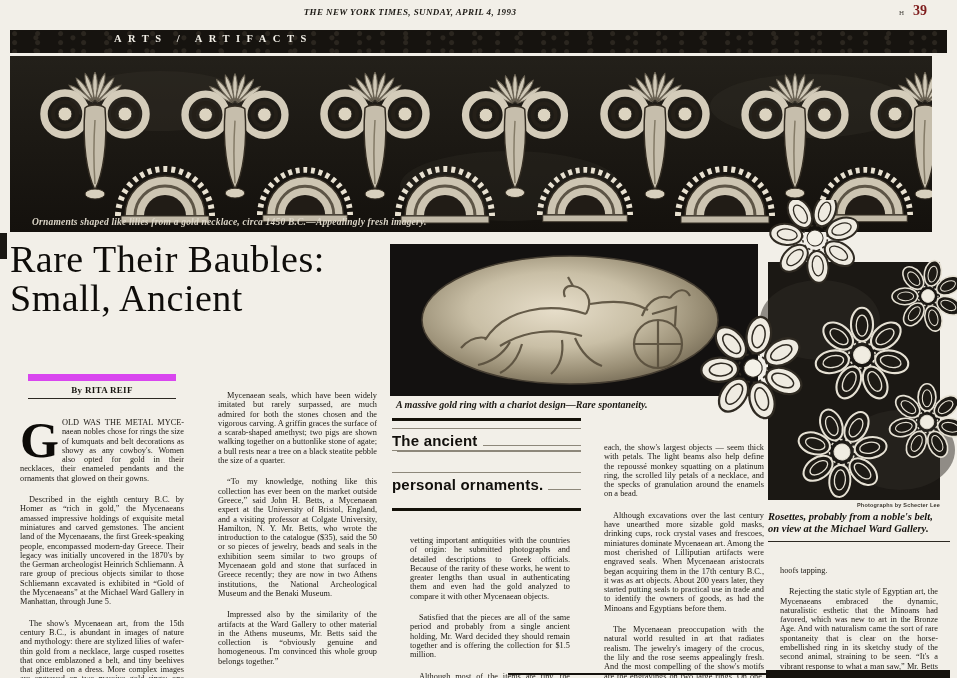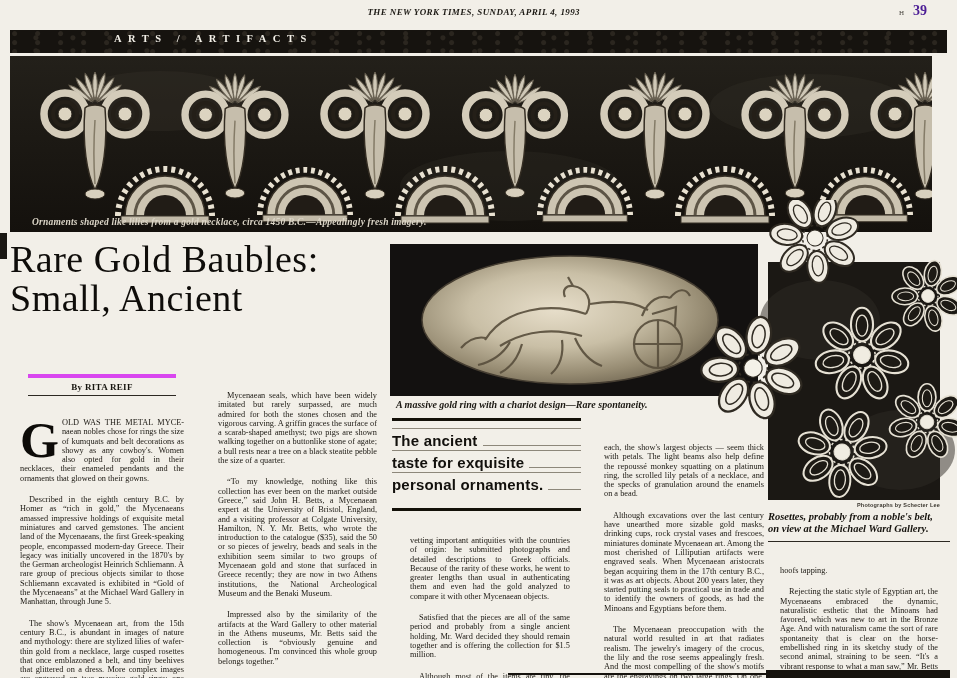--- a/index.html
+++ b/index.html
@@ -2,26 +2,26 @@
 <html><head>
 <meta charset="utf-8">
 <style>
   html,body { margin:0; padding:0; background:#888; }
   .page {
     position:relative; width:957px; height:678px; overflow:hidden;
     background:#f2efe8; font-family:"Liberation Serif", serif; color:#17150f;
   }
   
   .masthead {
-    position:absolute; left:240px; top:7px; width:340px; text-align:right;
+    position:absolute; left:240px; top:7px; width:340px; text-align:center;
     font:italic 700 9px/11px "Liberation Serif", serif; letter-spacing:.4px; color:#1d1a15;
   }
   .pagemark { position:absolute; left:899px; top:3px; display:flex; align-items:baseline; gap:9px; }
   .pagemark .ed { font:400 7px "Liberation Serif", serif; color:#44403a; }
-  .pagemark .num { font:700 14px "Liberation Serif", serif; color:#4c1d95; }
+  .pagemark .num { font:700 14px "Liberation Serif", serif; color:#7f1d1d; }
   
   .section-bar {
     position:absolute; left:10px; top:30px; width:937px; height:23px; background:#16130f;
     background-image:radial-gradient(circle at 20% 40%, #2b261f 0 2px, transparent 3px),
                      radial-gradient(circle at 70% 60%, #2b261f 0 2px, transparent 3px);
     background-size:23px 9px, 37px 13px;
   }
   .section-bar span {
     display:block; margin-left:104px; font:700 10.5px/17px "Liberation Serif", serif;
     letter-spacing:6.5px; color:#f3f0e8;
@@ -34,21 +34,21 @@
     font:italic 700 9.5px "Liberation Serif", serif; color:#dcd6c8; letter-spacing:.2px;
   }
   .edge-tick { position:absolute; left:0; top:233px; width:7px; height:26px; background:#1a1712; }
   
   .headline {
     position:absolute; left:10px; top:240px; width:380px;
     font:400 38px/39px "Liberation Serif", serif; color:#0f0d0a; letter-spacing:.5px;
   }
   .byline {
     position:absolute; left:28px; top:374px; width:148px; text-align:center;
-    border-top:4px solid #d946ef; border-bottom:1px solid #2c2822; padding:4px 0 3px;
+    border-top:7px solid #d946ef; border-bottom:1px solid #2c2822; padding:4px 0 3px;
     font:700 9px "Liberation Serif", serif; letter-spacing:.3px;
   }
   
   .col { position:absolute; font:8.3px/9.3px "Liberation Serif", serif; text-align:justify; color:#1b1812; }
   .col p { margin:12px; }
   .col p.ind { text-indent:9px; }
   #c1 { left:8px;  top:406px; width:188px; }
   #c2 { left:206px; top:379px; width:183px; }
   #c3 { left:398px; top:524px; width:184px; }
   #c4 { left:592px; top:431px; width:184px; }
@@ -151,21 +151,21 @@
       <use href="#dome" transform="translate(435,136)"></use>
       <use href="#dome" transform="translate(575,136) scale(.96)"></use>
       <use href="#dome" transform="translate(715,136)"></use>
       <use href="#dome" transform="translate(855,136) scale(.96)"></use>
     </svg>
     <div class="banner-caption">Ornaments shaped like lilies from a gold necklace, circa 1450 B.C.—Appealingly fresh imagery.</div>
   </div>
   <div class="edge-tick"></div>
 
   <div class="headline">
-    <div>Rare Gold Baubles:</div>
+    <div>Rare Their Baubles:</div>
     <div>Small, Ancient</div>
   </div>
   <div class="byline">By RITA REIF</div>
 
   <div class="col" id="c1">
     <p class="lead"><span class="dropcap">G</span><span>OLD WAS THE METAL MYCE-</span><span>naean nobles chose for rings the size of kumquats and belt decorations as showy as any cowboy's. Women also opted for gold in their necklaces, their enameled pendants and the ornaments that glowed on their gowns.</span></p>
     <p class="ind">Described in the eighth century B.C. by Homer as “rich in gold,” the Mycenaeans amassed impressive holdings of exquisite metal miniatures and carved gemstones. The ancient land of the Mycenaeans, the first Greek-speaking people, encompassed modern-day Greece. Their legacy was initially uncovered in the 1870's by the German archeologist Heinrich Schliemann. A rare group of precious objects similar to those Schliemann excavated is exhibited in “Gold of the Mycenaeans” at the Michael Ward Gallery in Manhattan, through June 5.</p>
     <p class="ind">The show's Mycenaean art, from the 15th century B.C., is abundant in images of nature and mythology: there are stylized lilies of wafer-thin gold from a necklace, large cusped rosettes that once emblazoned a belt, and tiny beehives that glittered on a dress. More complex images are engraved on two massive gold rings: one shows a chariot drawn by a pair of prancing horses; the other, two women dancing topless in a cult ritual.</p>
   </div>
 
@@ -208,21 +208,20 @@
     </svg>
   </div>
   <div class="ring-caption">A massive gold ring with a chariot design—Rare spontaneity.</div>
 
   <div class="pq">
     <div class="pq-row">
         <span class="t">The ancient</span>
         <span class="pq-fill"></span>
       </div>
     <div class="pq-row">
-        <span class="t">taste for exquisite</span>
         <span class="pq-fill"></span>
       </div>
     <div class="pq-row">
         <span class="t">personal ornaments.</span>
         <span class="pq-fill"></span>
       </div>
   </div>
 
   <div class="col" id="c3">
     <p>vetting important antiquities with the countries of origin: he submitted photographs and detailed descriptions to Greek officials. Because of the rarity of these works, he went to greater lengths than usual in authenticating them and even had the gold analyzed to compare it with other Mycenaean objects.</p>

